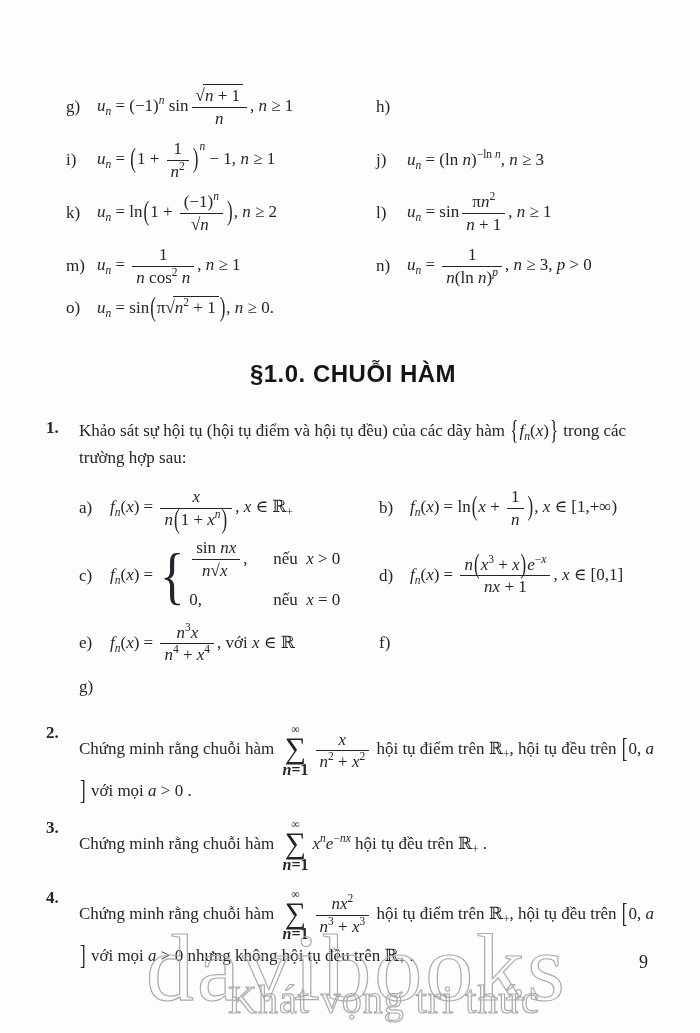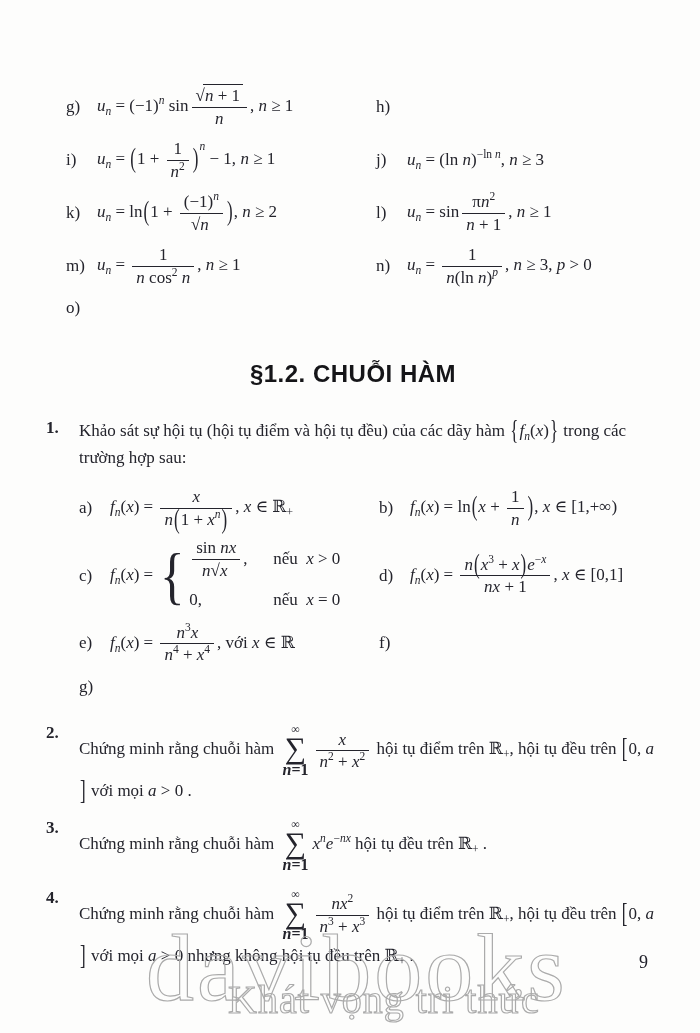--- a/index.html
+++ b/index.html
@@ -101,26 +101,27 @@
           <span class="m"><i>u</i><sub><i>n</i></sub> = <span class="fr"><span class="nu">1</span><span class="de"><i>n</i> cos<sup>2</sup> <i>n</i></span></span>, <i>n</i> ≥ 1</span>
         </div>
         <div class="cell">
           <span class="lbl">n)</span>
           <span class="m"><i>u</i><sub><i>n</i></sub> = <span class="fr"><span class="nu">1</span><span class="de"><i>n</i>(ln <i>n</i>)<sup><i>p</i></sup></span></span>, <i>n</i> ≥ 3, <i>p</i> &gt; 0</span>
         </div>
       </div>
       <div class="srow">
         <div class="cell">
           <span class="lbl">o)</span>
+          <span class="m"><i>u</i><sub><i>n</i></sub> = sin<span class="bp">(</span>π<span class="sq">√<span class="ov"><i>n</i><sup>2</sup> + 1</span></span><span class="bp">)</span>, <i>n</i> ≥ 0.</span>
         </div>
         <div class="cell"></div>
       </div>
     </section>
 
-    <h1 class="heading">§1.2. CHUỖI HÀM</h1>
+    <h1 class="heading">§1.0. CHUỖI HÀM</h1>
 
     <div class="ex">
       <div class="exnum">1.</div>
       <div class="exbody">
         <div class="intro m">Khảo sát sự hội tụ (hội tụ điểm và hội tụ đều) của các dãy hàm <span class="bp">{</span><i>f</i><sub><i>n</i></sub>(<i>x</i>)<span class="bp">}</span> trong các trường hợp sau:</div>
         <div class="srow sub">
           <div class="cell">
             <span class="lbl">a)</span>
             <span class="m"><i>f</i><sub><i>n</i></sub>(<i>x</i>) = <span class="fr"><span class="nu"><i>x</i></span><span class="de"><i>n</i><span class="bp">(</span>1 + <i>x</i><sup><i>n</i></sup><span class="bp">)</span></span></span>, <i>x</i> ∈ ℝ<sub>+</sub></span>
           </div>

